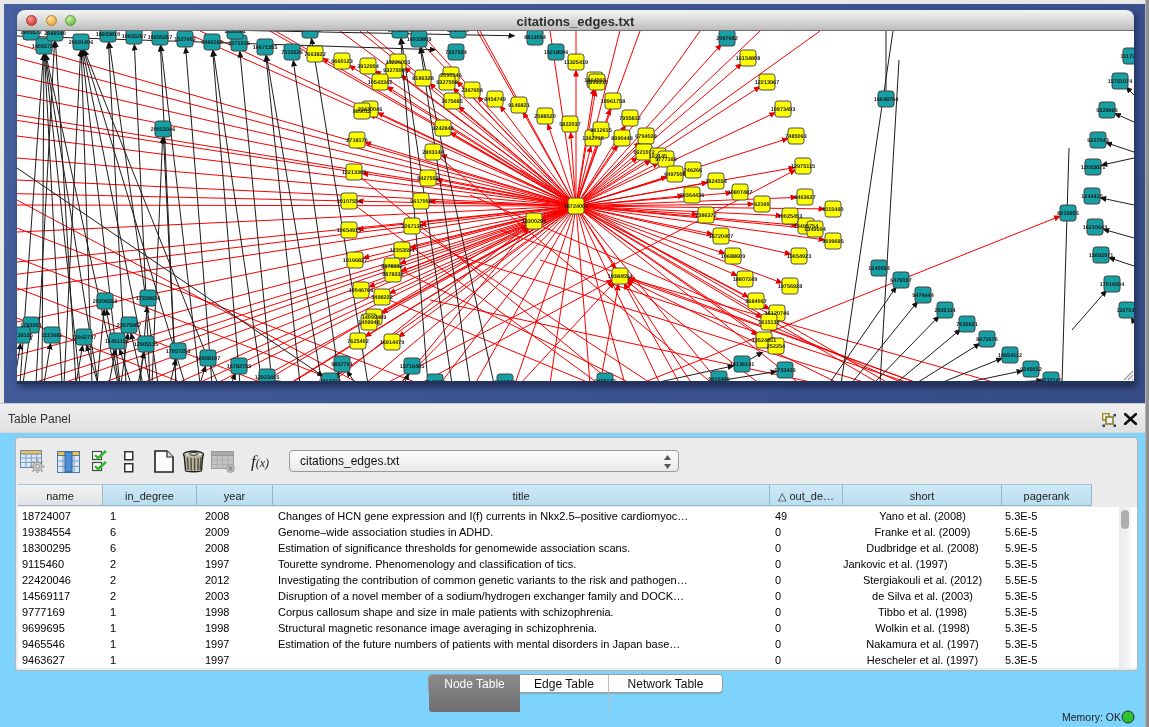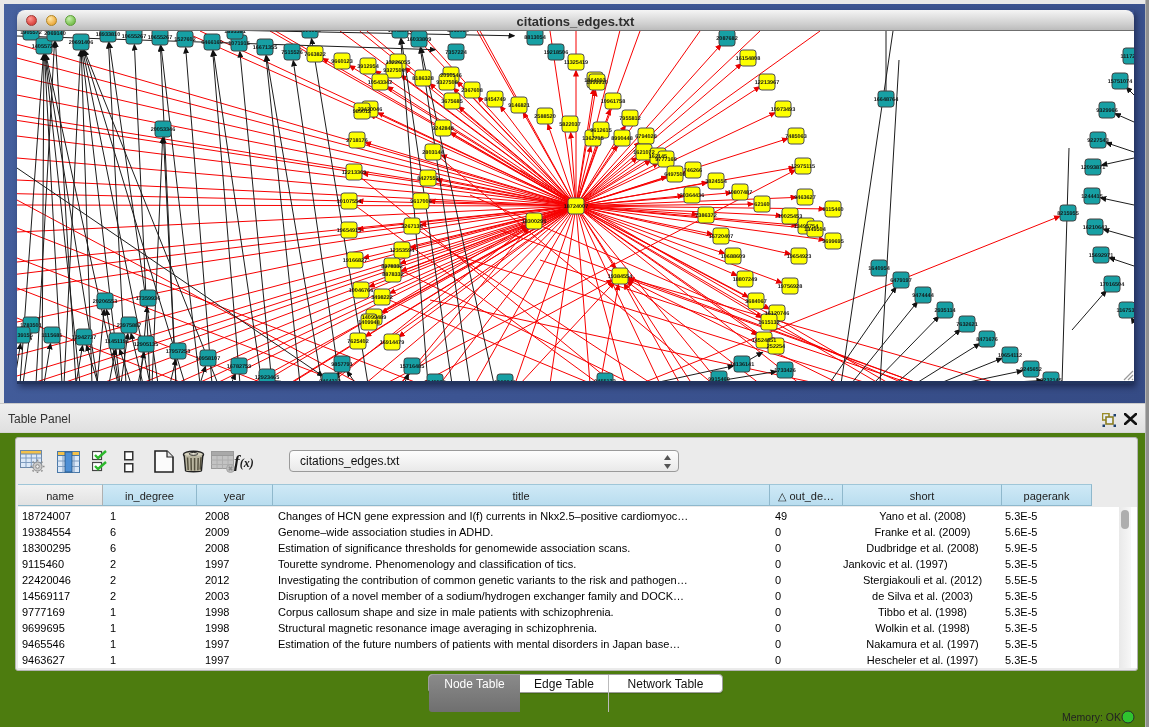--- a/index.html
+++ b/index.html
@@ -7,21 +7,21 @@
 .bluebg{left:4px;top:4px;width:1141px;height:399px;
 background:linear-gradient(135deg,#46619f 0%,#3c5492 55%,#354b85 100%)}
 .win{position:absolute;left:17px;top:10px;width:1117px;height:374px;
 box-shadow:2px 3px 6px rgba(0,0,20,.45)}
 .titlebar{position:absolute;left:0;top:0;width:1117px;height:21px;
 border-radius:8px 8px 0 0;background:linear-gradient(#f5f5f5,#cfcfcf 70%,#bcbcbc);
 border-bottom:1px solid #6f6f6f}
 .tl{position:absolute;top:15px;width:11px;height:11px;border-radius:50%}
 .canvas{position:absolute;left:0;top:21px;width:1117px;height:353px;
 background:#fff;overflow:hidden;border-bottom:3px solid #22345e}
-.tpanel{left:0;top:403px;width:1145px;height:324px;background:#4d7c0f}
+.tpanel{left:0;top:403px;width:1145px;height:324px;background:#7dd3fc}
 .tphead{position:absolute;left:0;top:0;width:100%;height:30px;
 background:linear-gradient(#efefef,#e0e0e0);border-top:1px solid #cacaca;
 border-bottom:1px solid #d5d5d5}
 .tptitle{position:absolute;left:8px;top:8px;font-size:12px;color:#333}
 .container{position:absolute;left:15px;top:34px;width:1123px;height:234px;
 background:#ebebeb;border:1px solid #b4b4b4;border-radius:3px}
 .hdrcell{position:absolute;top:0;height:22px;background:linear-gradient(#cfe9f6,#b9ddef);
 border-right:1px solid #8fb8cc;font-size:11px;color:#222;text-align:center;
 line-height:22px;border-top:1px solid #9fc6d8;border-bottom:1px solid #8fb8cc}
 .row{position:absolute;left:0;width:1137px;height:16px;font-size:11px;color:#000}
@@ -656,21 +656,21 @@
 <path d="M5.5,7.5 L6.2,20 M9,8 L9.3,20.5 M12.6,8 L12.6,20.5 M16.2,8 L15.9,20.3 M19,7.3 L18.2,19.6" stroke="#55513f" stroke-width="1.5" fill="none"></path>
 <ellipse cx="11.5" cy="3.9" rx="4.2" ry="1.4" fill="#efecdc" stroke="#222"></ellipse>
 </svg>
 <svg class="icon" style="left:211px;top:48px" width="24" height="22" viewBox="0 0 24 22">
 <rect x="0.5" y="0.5" width="22" height="17" fill="#c3c3c3" stroke="#9a9a9a"></rect>
 <rect x="0.5" y="0.5" width="22" height="4" fill="#a9a9a9" stroke="#9a9a9a"></rect>
 <path d="M0.5,9 H22.5 M0.5,13.5 H22.5 M6,5 V17.5 M11.5,5 V17.5 M17,5 V17.5" stroke="#aeaeae" stroke-width="1" fill="none"></path>
 <circle cx="19.5" cy="17.5" r="4" fill="#bdbdbd" stroke="#a5a5a5"></circle>
 <path d="M17.8,15.8 l3.4,3.4 M21.2,15.8 l-3.4,3.4" stroke="#8f8f8f" stroke-width="1.4"></path>
 </svg>
-<div class="abs" style="left:234px;top:49px;font-family:'Liberation Serif',serif;font-style:italic;font-weight:bold;font-size:17px;color:#1a1a1a">f<span style="font-size:12px">(x)</span></div>
+<div class="abs" style="left:251px;top:49px;font-family:'Liberation Serif',serif;font-style:italic;font-weight:normal;font-size:17px;color:#1a1a1a">f<span style="font-size:12px">(x)</span></div>
 
  <div class="abs" style="left:289px;top:47px;width:390px;height:22px;border:1px solid #9a9a9a;border-radius:4px;background:linear-gradient(#fdfdfd,#e9e9e9)">
    <div style="position:absolute;left:10px;top:3px;font-size:12px;color:#111">citations_edges.txt</div>
    <svg style="position:absolute;right:6px;top:3px" width="9" height="16" viewBox="0 0 9 16">
      <path d="M4.5,1 L8,6 L1,6 Z" fill="#555"></path>
         <path d="M4.5,15 L8,10 L1,10 Z" fill="#555"></path>
    </svg>
  </div>
 
  <div class="abs" style="left:18px;top:81px">

